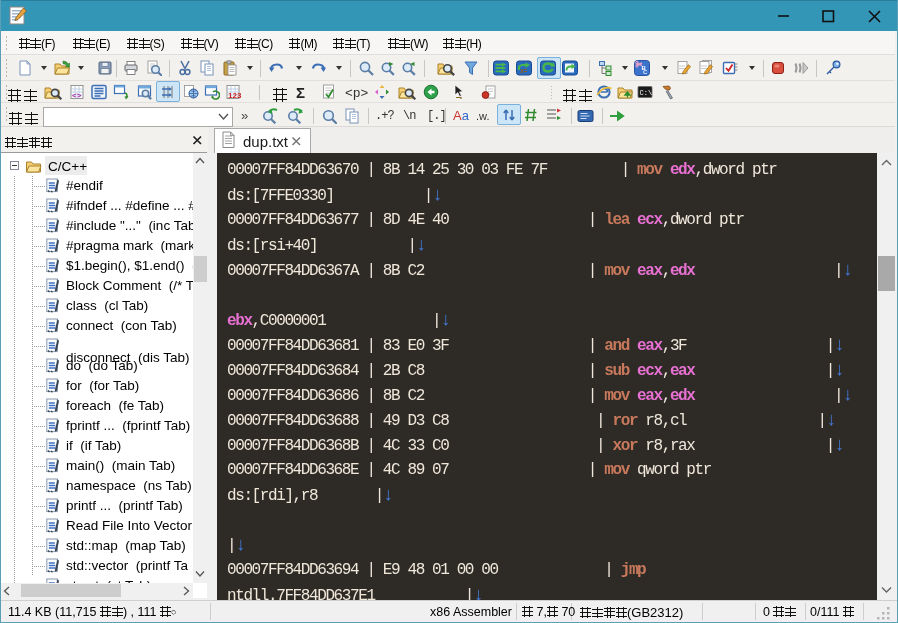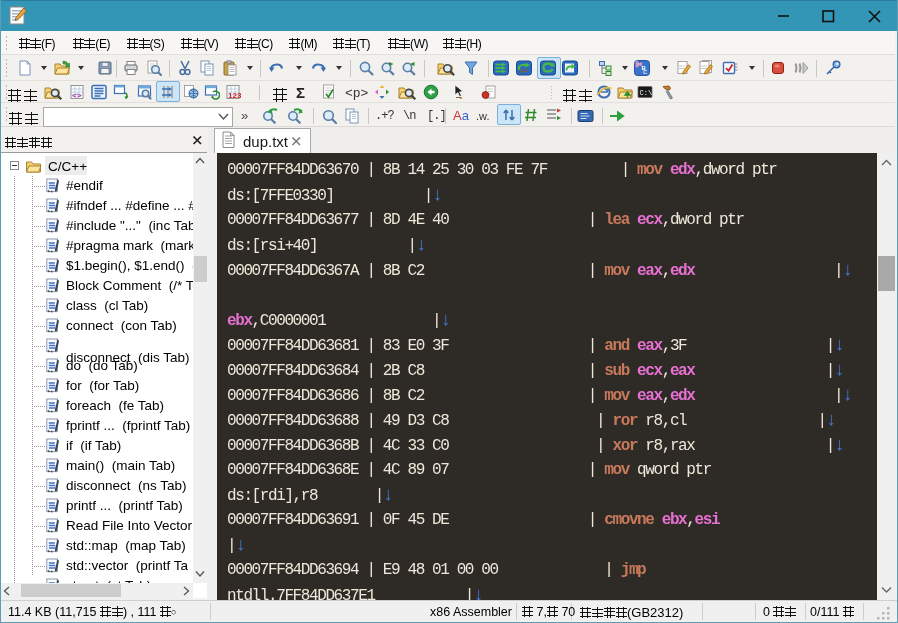--- a/index.html
+++ b/index.html
@@ -528,21 +528,21 @@
       <path d="M2 12.5 l1.5 1.5 M5 13 l1.5 1.2" stroke="#3a4656" stroke-width="1.3"></path>
     </svg>
 <div class="trow" style="left:66px;top:458px;max-width:127px;overflow:hidden">main()  (main Tab)</div>
 <div class="abs" style="left:32px;top:486px;width:13px;height:1px;background-image:linear-gradient(90deg,#999 1px,transparent 1px);background-size:2px 1px"></div>
 <svg class="ic" style="left:46px;top:478px" width="14" height="15" viewBox="0 0 14 15">
       <rect x="0.8" y="1" width="10.5" height="12.5" fill="#fff" stroke="#9aa8ba" stroke-width="1.2"></rect>
       <path d="M2.8 5h6M2.8 7.5h6.5M2.8 10h6.5" stroke="#3e6fc2" stroke-width="1.5"></path>
       <path d="M11.5 1.2 l1.5 1.5 -2 10 -1.8 1 -0.4 -1.6 z" fill="#3a4656"></path>
       <path d="M2 12.5 l1.5 1.5 M5 13 l1.5 1.2" stroke="#3a4656" stroke-width="1.3"></path>
     </svg>
-<div class="trow" style="left:66px;top:478px;max-width:127px;overflow:hidden">disconnect  (ns Tab)</div>
+<div class="trow" style="left:66px;top:478px;max-width:127px;overflow:hidden">namespace  (ns Tab)</div>
 <div class="abs" style="left:32px;top:506px;width:13px;height:1px;background-image:linear-gradient(90deg,#999 1px,transparent 1px);background-size:2px 1px"></div>
 <svg class="ic" style="left:46px;top:498px" width="14" height="15" viewBox="0 0 14 15">
       <rect x="0.8" y="1" width="10.5" height="12.5" fill="#fff" stroke="#9aa8ba" stroke-width="1.2"></rect>
       <path d="M2.8 5h6M2.8 7.5h6.5M2.8 10h6.5" stroke="#3e6fc2" stroke-width="1.5"></path>
       <path d="M11.5 1.2 l1.5 1.5 -2 10 -1.8 1 -0.4 -1.6 z" fill="#3a4656"></path>
       <path d="M2 12.5 l1.5 1.5 M5 13 l1.5 1.2" stroke="#3a4656" stroke-width="1.3"></path>
     </svg>
 <div class="trow" style="left:66px;top:498px;max-width:127px;overflow:hidden">printf ...  (printf Tab)</div>
 <div class="abs" style="left:32px;top:526px;width:13px;height:1px;background-image:linear-gradient(90deg,#999 1px,transparent 1px);background-size:2px 1px"></div>
 <svg class="ic" style="left:46px;top:518px" width="14" height="15" viewBox="0 0 14 15">
@@ -610,21 +610,20 @@
 <div class="ln" style="top:80px">ds:[rsi+40]           |<span class="b">↓</span></div>
 <div class="ln" style="top:105px">00007FF84DD6367A | 8B C2                    | <span class="m">mov</span> <span class="r">eax</span>,<span class="r">edx</span>                 |<span class="b">↓</span></div>
 <div class="ln" style="top:155px"><span class="r">ebx</span>,C0000001             |<span class="b">↓</span></div>
 <div class="ln" style="top:180px">00007FF84DD63681 | 83 E0 3F                 | <span class="m">and</span> <span class="r">eax</span>,3F                 |<span class="b">↓</span></div>
 <div class="ln" style="top:205px">00007FF84DD63684 | 2B C8                    | <span class="m">sub</span> <span class="r">ecx</span>,<span class="r">eax</span>                |<span class="b">↓</span></div>
 <div class="ln" style="top:230px">00007FF84DD63686 | 8B C2                    | <span class="m">mov</span> <span class="r">eax</span>,<span class="r">edx</span>                 |<span class="b">↓</span></div>
 <div class="ln" style="top:255px">00007FF84DD63688 | 49 D3 C8                  | <span class="m">ror</span> r8,cl                |<span class="b">↓</span></div>
 <div class="ln" style="top:280px">00007FF84DD6368B | 4C 33 C0                  | <span class="m">xor</span> r8,rax                |<span class="b">↓</span></div>
 <div class="ln" style="top:305px">00007FF84DD6368E | 4C 89 07                 | <span class="m">mov</span> qword ptr</div>
 <div class="ln" style="top:330px">ds:[rdi],r8       |<span class="b">↓</span></div>
-<div class="ln" style="top:355px">00007FF84DD63691 | 0F 45 DE                 | <span class="m">cmovne</span> <span class="r">ebx</span>,<span class="r">esi</span></div>
 <div class="ln" style="top:380px">|<span class="b">↓</span></div>
 <div class="ln" style="top:405px">00007FF84DD63694 | E9 48 01 00 00             | <span class="m">jmp</span></div>
 <div class="ln" style="top:430px">ntdll.7FF84DD637E1           |<span class="b">↓</span></div>
 </div>
 <div class="scroll" style="left:877px;top:153px;width:18px;height:447px"></div>
 <svg class="ic" style="left:881px;top:159px" width="11" height="8">
       <path d="M1 6 L5.5 1.5 L10 6" fill="none" stroke="#666" stroke-width="1.4"></path>
     </svg>
 <div class="thumb" style="left:877.5px;top:256px;width:17px;height:35px;background:#a9a9a9"></div>
 <svg class="ic" style="left:881px;top:586px" width="11" height="8">

